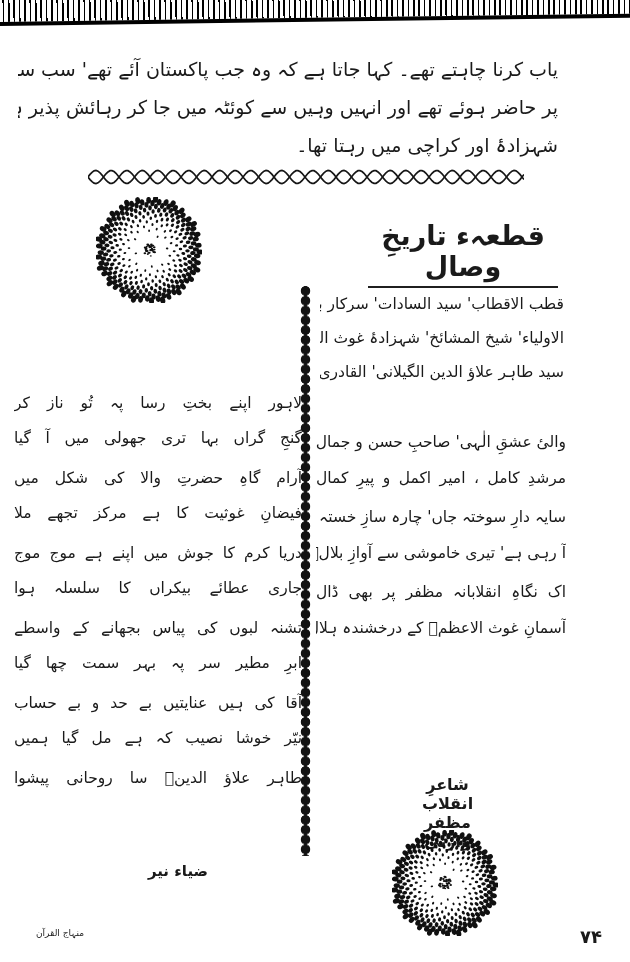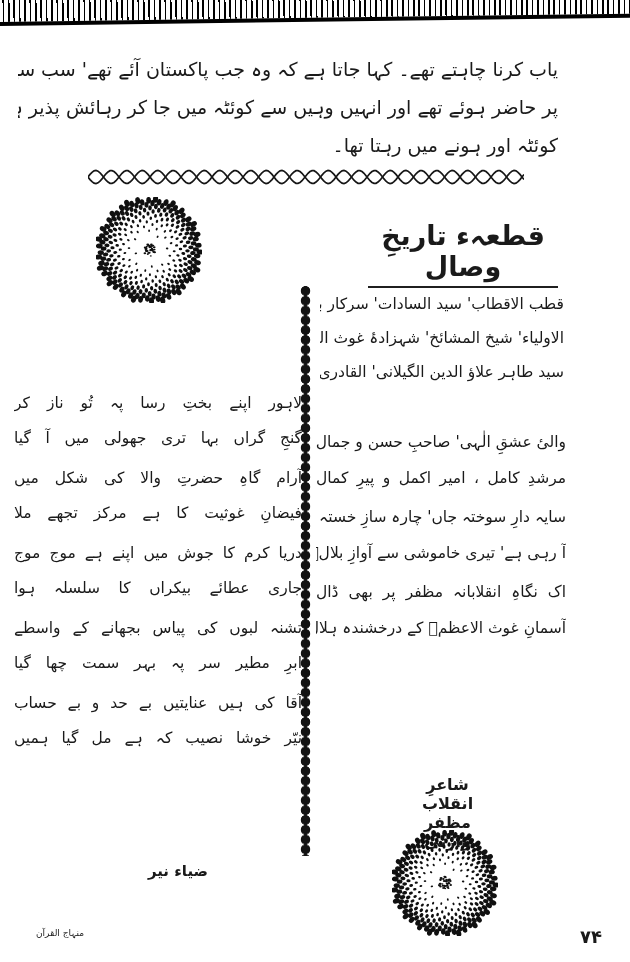--- a/index.html
+++ b/index.html
@@ -82,21 +82,21 @@
 </head>
 <body>
 
 <div id="page">
 
   <div class="top-band"></div>
 
   <div class="prose">
       <div class="prose-line">یاب کرنا چاہتے تھے۔ کہا جاتا ہے کہ وہ جب پاکستان آئے تھے' سب سے پہلے حضرت داتا گنج بخشؒ کے مزار</div>
       <div class="prose-line">پر حاضر ہوئے تھے اور انہیں وہیں سے کوئٹہ میں جا کر رہائش پذیر ہونے کا حکم ملا تھا۔ ان کا قیام زیادہ تر</div>
-      <div class="prose-line">کوئٹہ اور ہونے میں رہتا تھا۔</div>
+      <div class="prose-line">شہزادۂ اور کراچی میں رہتا تھا۔</div>
     </div>
 
   <div class="rope-wrap">
     <svg width="436" height="26" viewBox="0 0 436 26">
         <path d="M0 13.0 L2 15.6 L4 17.7 L6 19.1 L8 19.5 L10 18.8 L12 17.2 L14 14.9 L16 12.3 L18 9.8 L20 7.9 L22 6.7 L24 6.6 L26 7.5 L28 9.3 L30 11.7 L32 14.3 L34 16.7 L36 18.5 L38 19.4 L40 19.3 L42 18.1 L44 16.2 L46 13.7 L48 11.1 L50 8.8 L52 7.2 L54 6.5 L56 6.9 L58 8.3 L60 10.4 L62 13.0 L64 15.6 L66 17.7 L68 19.1 L70 19.5 L72 18.8 L74 17.2 L76 14.9 L78 12.3 L80 9.8 L82 7.9 L84 6.7 L86 6.6 L88 7.5 L90 9.3 L92 11.7 L94 14.3 L96 16.7 L98 18.5 L100 19.4 L102 19.3 L104 18.1 L106 16.2 L108 13.7 L110 11.1 L112 8.8 L114 7.2 L116 6.5 L118 6.9 L120 8.3 L122 10.4 L124 13.0 L126 15.6 L128 17.7 L130 19.1 L132 19.5 L134 18.8 L136 17.2 L138 14.9 L140 12.3 L142 9.8 L144 7.9 L146 6.7 L148 6.6 L150 7.5 L152 9.3 L154 11.7 L156 14.3 L158 16.7 L160 18.5 L162 19.4 L164 19.3 L166 18.1 L168 16.2 L170 13.7 L172 11.1 L174 8.8 L176 7.2 L178 6.5 L180 6.9 L182 8.3 L184 10.4 L186 13.0 L188 15.6 L190 17.7 L192 19.1 L194 19.5 L196 18.8 L198 17.2 L200 14.9 L202 12.3 L204 9.8 L206 7.9 L208 6.7 L210 6.6 L212 7.5 L214 9.3 L216 11.7 L218 14.3 L220 16.7 L222 18.5 L224 19.4 L226 19.3 L228 18.1 L230 16.2 L232 13.7 L234 11.1 L236 8.8 L238 7.2 L240 6.5 L242 6.9 L244 8.3 L246 10.4 L248 13.0 L250 15.6 L252 17.7 L254 19.1 L256 19.5 L258 18.8 L260 17.2 L262 14.9 L264 12.3 L266 9.8 L268 7.9 L270 6.7 L272 6.6 L274 7.5 L276 9.3 L278 11.7 L280 14.3 L282 16.7 L284 18.5 L286 19.4 L288 19.3 L290 18.1 L292 16.2 L294 13.7 L296 11.1 L298 8.8 L300 7.2 L302 6.5 L304 6.9 L306 8.3 L308 10.4 L310 13.0 L312 15.6 L314 17.7 L316 19.1 L318 19.5 L320 18.8 L322 17.2 L324 14.9 L326 12.3 L328 9.8 L330 7.9 L332 6.7 L334 6.6 L336 7.5 L338 9.3 L340 11.7 L342 14.3 L344 16.7 L346 18.5 L348 19.4 L350 19.3 L352 18.1 L354 16.2 L356 13.7 L358 11.1 L360 8.8 L362 7.2 L364 6.5 L366 6.9 L368 8.3 L370 10.4 L372 13.0 L374 15.6 L376 17.7 L378 19.1 L380 19.5 L382 18.8 L384 17.2 L386 14.9 L388 12.3 L390 9.8 L392 7.9 L394 6.7 L396 6.6 L398 7.5 L400 9.3 L402 11.7 L404 14.3 L406 16.7 L408 18.5 L410 19.4 L412 19.3 L414 18.1 L416 16.2 L418 13.7 L420 11.1 L422 8.8 L424 7.2 L426 6.5 L428 6.9 L430 8.3 L432 10.4 L434 13.0 L436 15.6" fill="none" stroke="#161616" stroke-width="1.7"></path>
         <path d="M0 13.0 L2 10.4 L4 8.3 L6 6.9 L8 6.5 L10 7.2 L12 8.8 L14 11.1 L16 13.7 L18 16.2 L20 18.1 L22 19.3 L24 19.4 L26 18.5 L28 16.7 L30 14.3 L32 11.7 L34 9.3 L36 7.5 L38 6.6 L40 6.7 L42 7.9 L44 9.8 L46 12.3 L48 14.9 L50 17.2 L52 18.8 L54 19.5 L56 19.1 L58 17.7 L60 15.6 L62 13.0 L64 10.4 L66 8.3 L68 6.9 L70 6.5 L72 7.2 L74 8.8 L76 11.1 L78 13.7 L80 16.2 L82 18.1 L84 19.3 L86 19.4 L88 18.5 L90 16.7 L92 14.3 L94 11.7 L96 9.3 L98 7.5 L100 6.6 L102 6.7 L104 7.9 L106 9.8 L108 12.3 L110 14.9 L112 17.2 L114 18.8 L116 19.5 L118 19.1 L120 17.7 L122 15.6 L124 13.0 L126 10.4 L128 8.3 L130 6.9 L132 6.5 L134 7.2 L136 8.8 L138 11.1 L140 13.7 L142 16.2 L144 18.1 L146 19.3 L148 19.4 L150 18.5 L152 16.7 L154 14.3 L156 11.7 L158 9.3 L160 7.5 L162 6.6 L164 6.7 L166 7.9 L168 9.8 L170 12.3 L172 14.9 L174 17.2 L176 18.8 L178 19.5 L180 19.1 L182 17.7 L184 15.6 L186 13.0 L188 10.4 L190 8.3 L192 6.9 L194 6.5 L196 7.2 L198 8.8 L200 11.1 L202 13.7 L204 16.2 L206 18.1 L208 19.3 L210 19.4 L212 18.5 L214 16.7 L216 14.3 L218 11.7 L220 9.3 L222 7.5 L224 6.6 L226 6.7 L228 7.9 L230 9.8 L232 12.3 L234 14.9 L236 17.2 L238 18.8 L240 19.5 L242 19.1 L244 17.7 L246 15.6 L248 13.0 L250 10.4 L252 8.3 L254 6.9 L256 6.5 L258 7.2 L260 8.8 L262 11.1 L264 13.7 L266 16.2 L268 18.1 L270 19.3 L272 19.4 L274 18.5 L276 16.7 L278 14.3 L280 11.7 L282 9.3 L284 7.5 L286 6.6 L288 6.7 L290 7.9 L292 9.8 L294 12.3 L296 14.9 L298 17.2 L300 18.8 L302 19.5 L304 19.1 L306 17.7 L308 15.6 L310 13.0 L312 10.4 L314 8.3 L316 6.9 L318 6.5 L320 7.2 L322 8.8 L324 11.1 L326 13.7 L328 16.2 L330 18.1 L332 19.3 L334 19.4 L336 18.5 L338 16.7 L340 14.3 L342 11.7 L344 9.3 L346 7.5 L348 6.6 L350 6.7 L352 7.9 L354 9.8 L356 12.3 L358 14.9 L360 17.2 L362 18.8 L364 19.5 L366 19.1 L368 17.7 L370 15.6 L372 13.0 L374 10.4 L376 8.3 L378 6.9 L380 6.5 L382 7.2 L384 8.8 L386 11.1 L388 13.7 L390 16.2 L392 18.1 L394 19.3 L396 19.4 L398 18.5 L400 16.7 L402 14.3 L404 11.7 L406 9.3 L408 7.5 L410 6.6 L412 6.7 L414 7.9 L416 9.8 L418 12.3 L420 14.9 L422 17.2 L424 18.8 L426 19.5 L428 19.1 L430 17.7 L432 15.6 L434 13.0 L436 10.4" fill="none" stroke="#161616" stroke-width="1.7"></path>
       </svg>
   </div>
 
   <div class="rosette-top-wrap">
@@ -434,20 +434,21 @@
       <div class="poem-line">لاہور اپنے بختِ رسا پہ تُو ناز کر</div>
       <div class="poem-line">گنجِ گراں بہا تری جھولی میں آ گیا</div>
       <div class="poem-line">آرام گاہِ حضرتِ والا کی شکل میں</div>
       <div class="poem-line">فیضانِ غوثیت کا ہے مرکز تجھے ملا</div>
       <div class="poem-line">دریا کرم کا جوش میں اپنے ہے موج موج</div>
       <div class="poem-line">جاری عطائے بیکراں کا سلسلہ ہوا</div>
       <div class="poem-line">تشنہ لبوں کی پیاس بجھانے کے واسطے</div>
       <div class="poem-line">ابرِ مطیر سر پہ بہر سمت چھا گیا</div>
       <div class="poem-line">آقا کی ہیں عنایتیں بے حد و بے حساب</div>
       <div class="poem-line">نیّر خوشا نصیب کہ ہے مل گیا ہمیں</div>
+      <div class="poem-line">طاہر علاؤ الدینؒ سا روحانی پیشوا</div>
     </div>
 
   <div class="signature sig-right">شاعرِ انقلاب مظفر وارثی</div>
 
   <div class="signature sig-left">ضیاء نیر</div>
 
   <div class="rosette-bottom-wrap">
     <svg class="rosette" width="106" height="106" viewBox="0 0 106 106">
         <ellipse cx="52.1" cy="57.9" rx="1.29" ry="0.93" transform="rotate(0.0 52.1 57.9)" fill="#101010"></ellipse>
         <ellipse cx="57.4" cy="49.7" rx="1.52" ry="1.09" transform="rotate(0.0 57.4 49.7)" fill="#101010"></ellipse>

